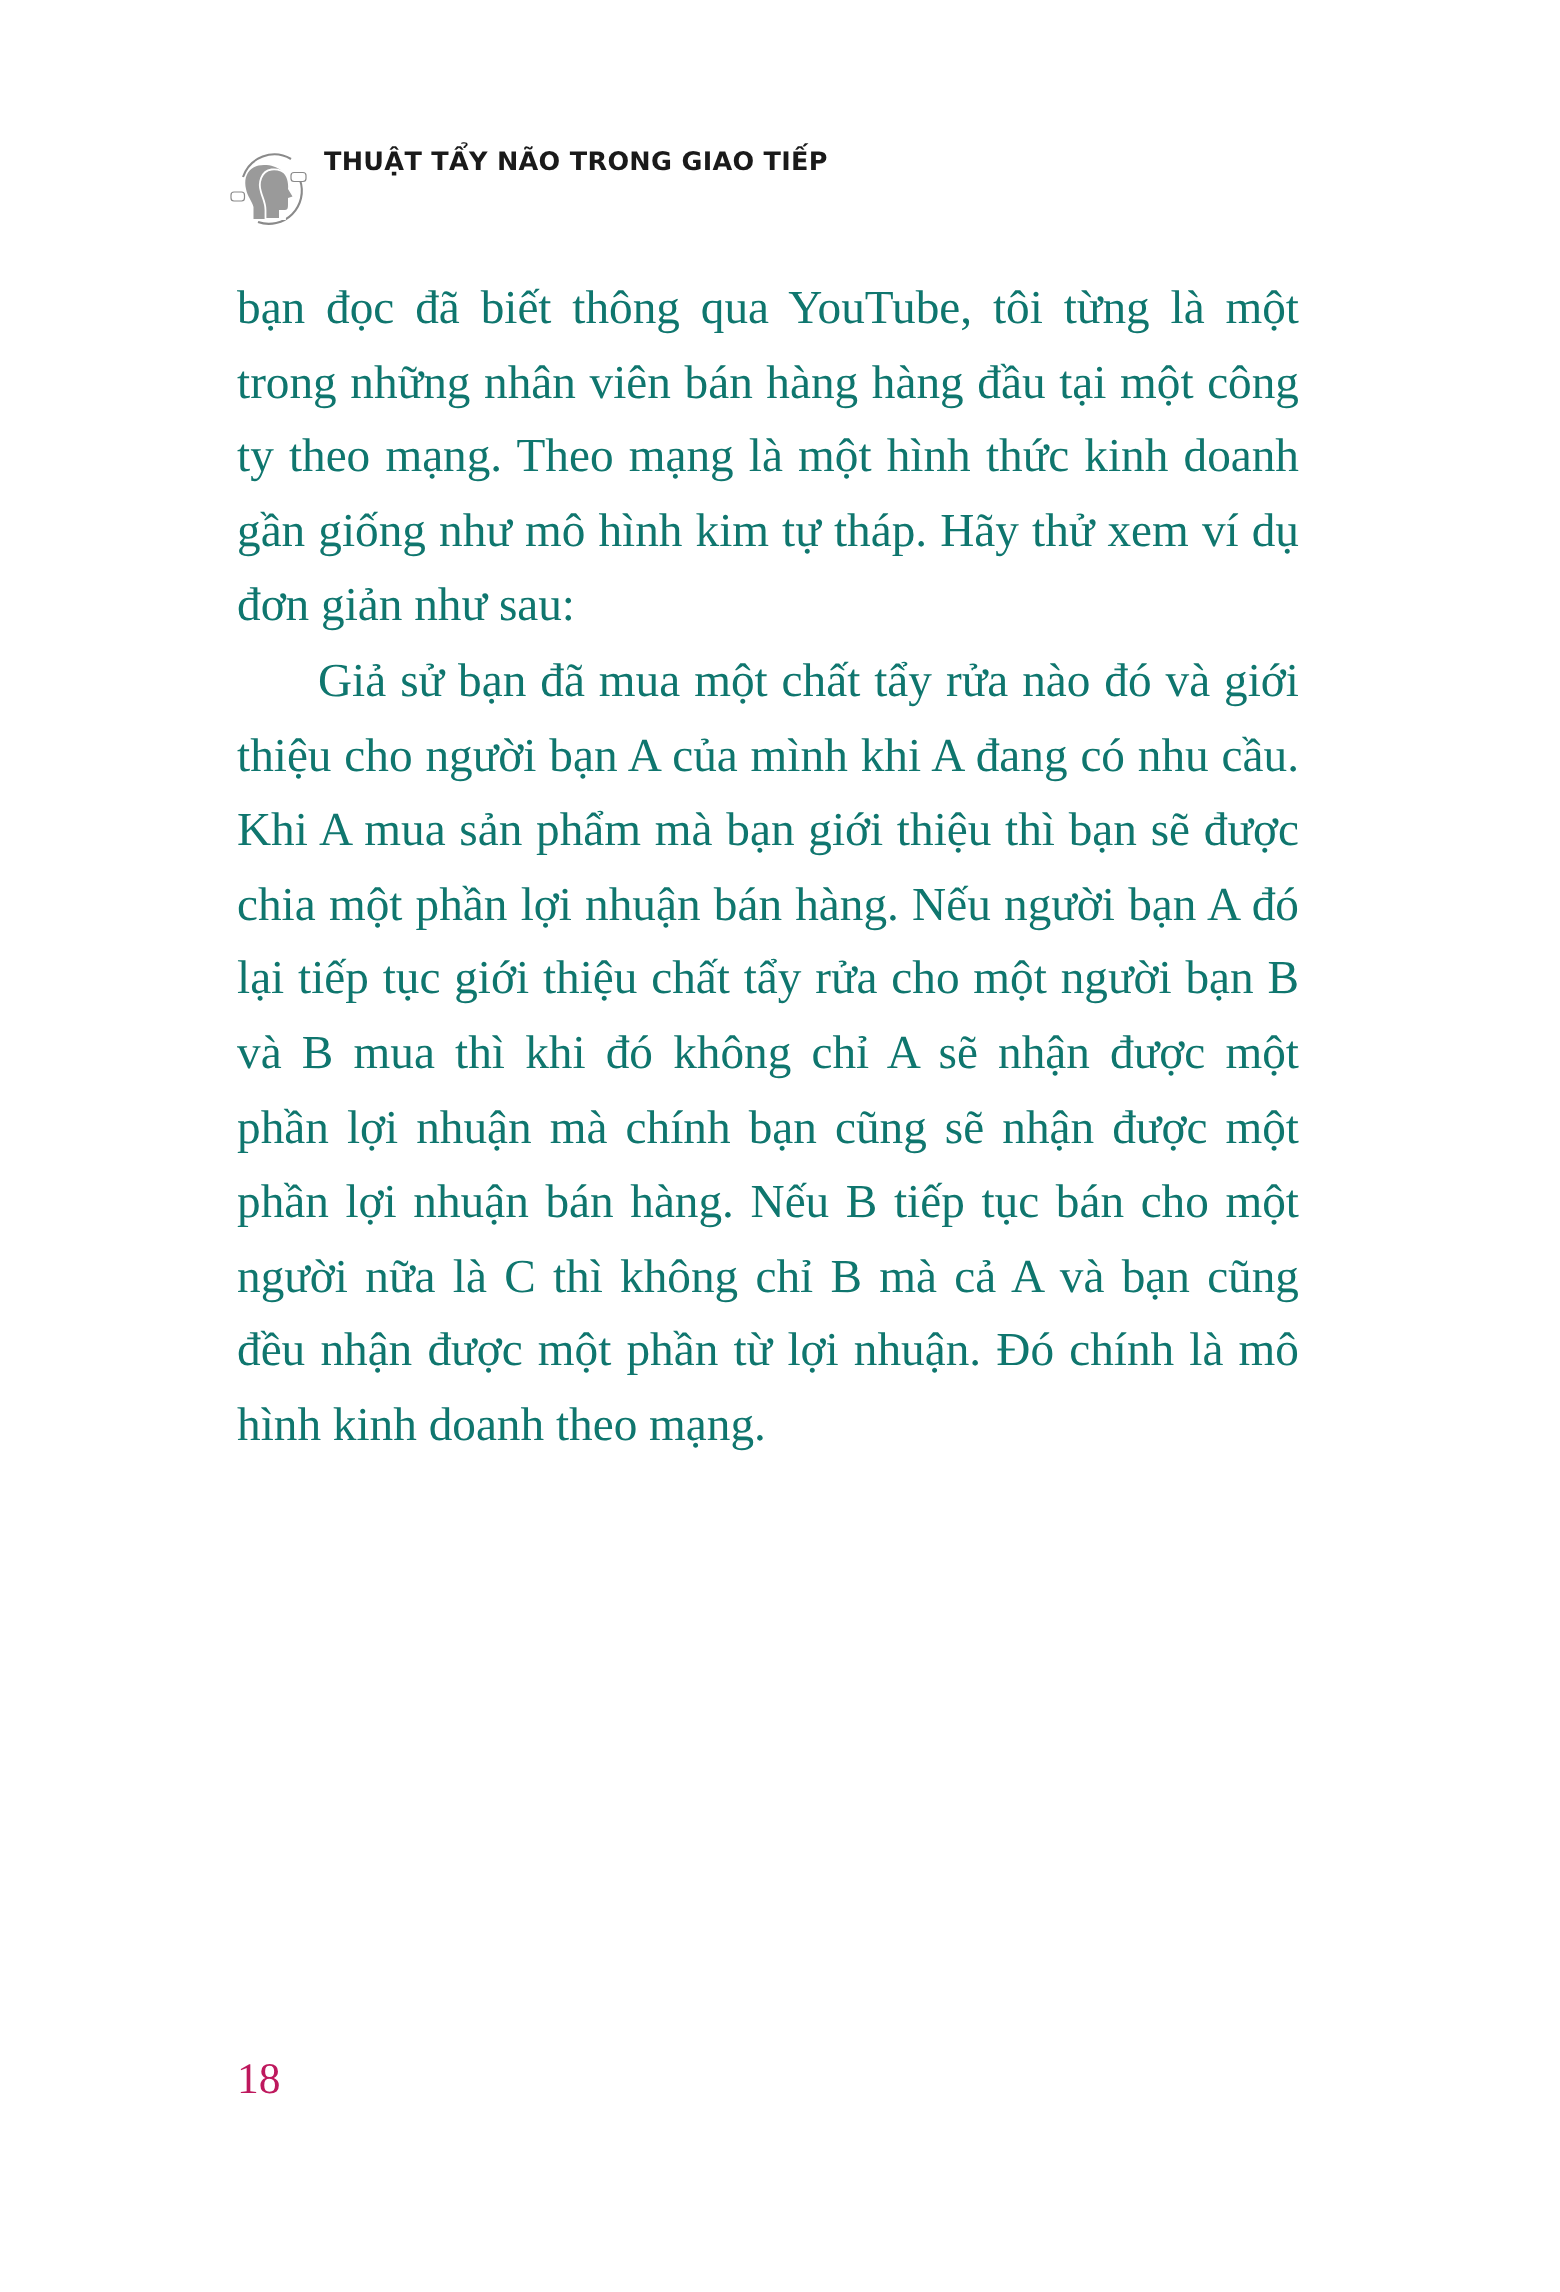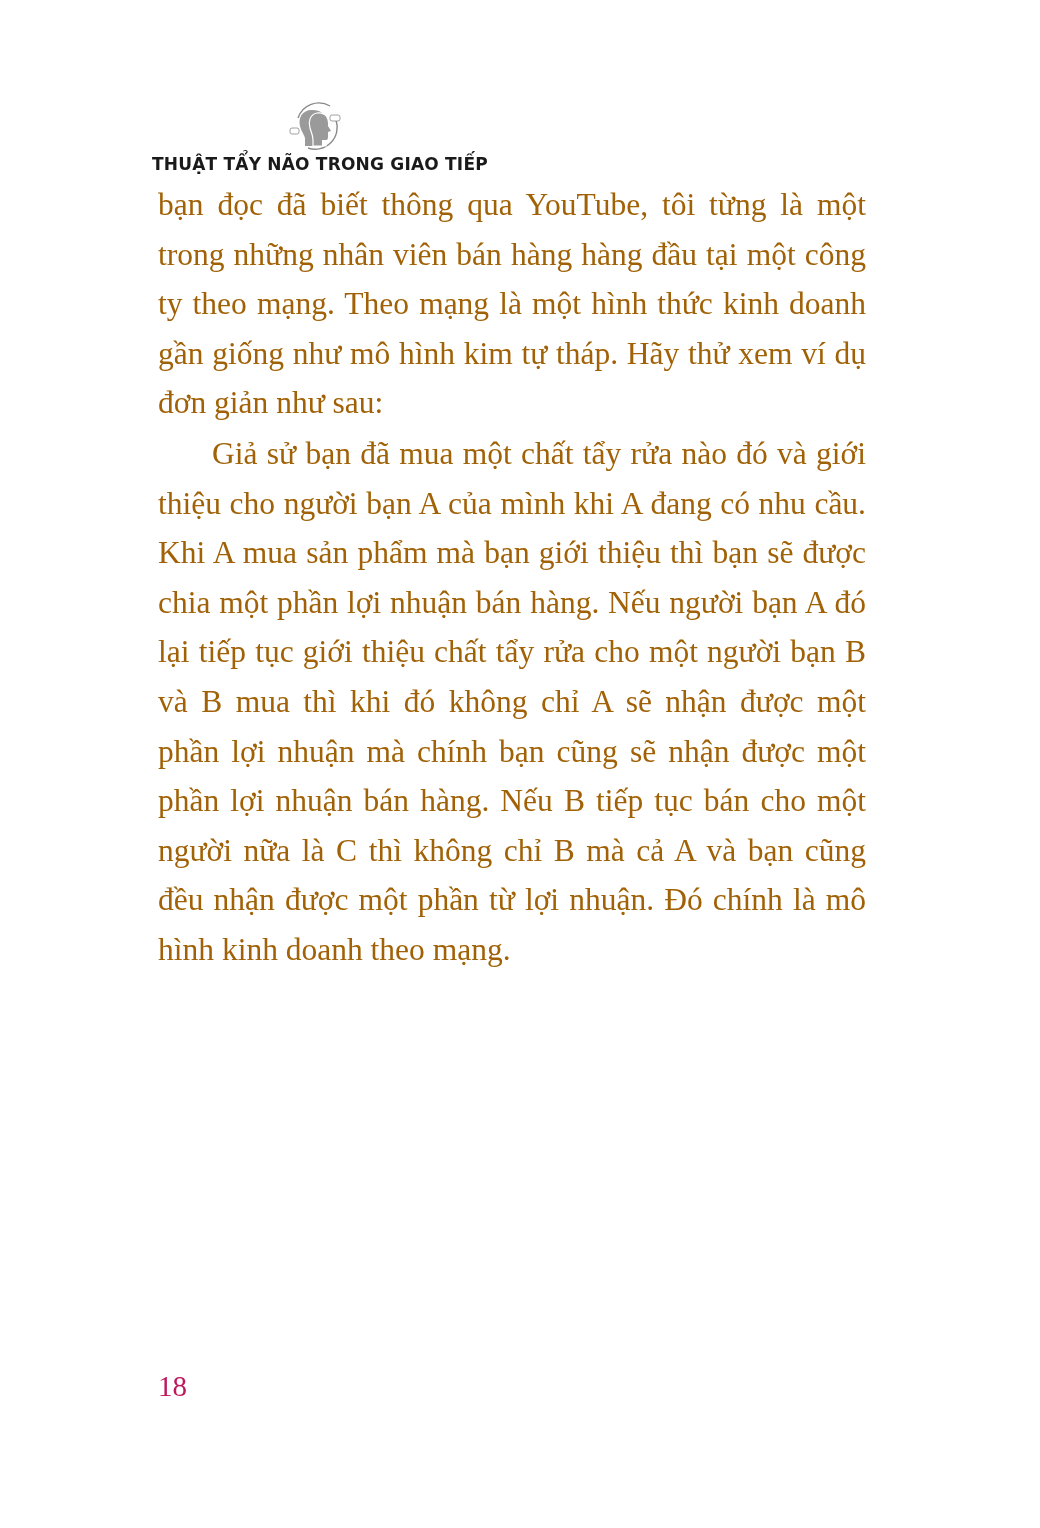--- a/index.html
+++ b/index.html
@@ -13,22 +13,21 @@
       position: relative;
       overflow: hidden;
       color: #1e1e1e;
     }
     .running-header {
       position: absolute;
       left: 152px;
       top: 98px;
       height: 56px;
       display: flex;
-      align-items: center;
-      flex-direction: column;
+      align-items: flex-start;
     }
     .header-logo {
       width: 56px;
       height: 56px;
       position: relative;
       margin-right: 8px;
     }
     .header-logo svg {
       width: 56px;
       height: 56px;
@@ -44,21 +43,21 @@
     }
     .body-text {
       position: absolute;
       left: 158px;
       top: 180px;
       width: 708px;
       font-family: "Liberation Serif", "DejaVu Serif", serif;
       font-size: 31.5px;
       line-height: 49.6px;
       text-align: justify;
-      color: #a16207;
+      color: #0f766e;
     }
     .body-text p {
       margin: 0;
       text-align-last: left;
     }
     .body-text p + p {
       margin-top: 1px;
     }
     .body-text p.indent {
       text-indent: 54px;

